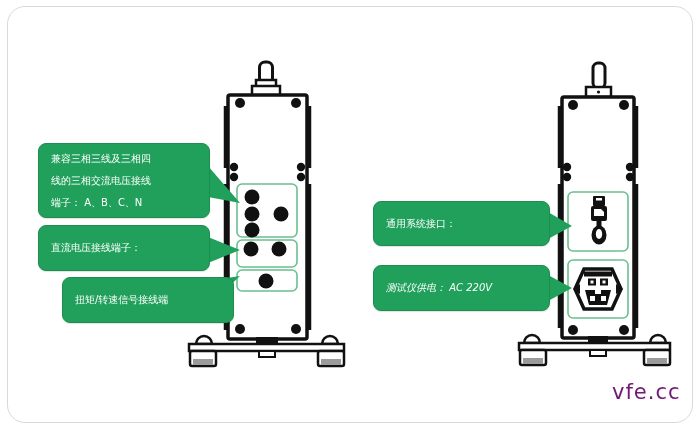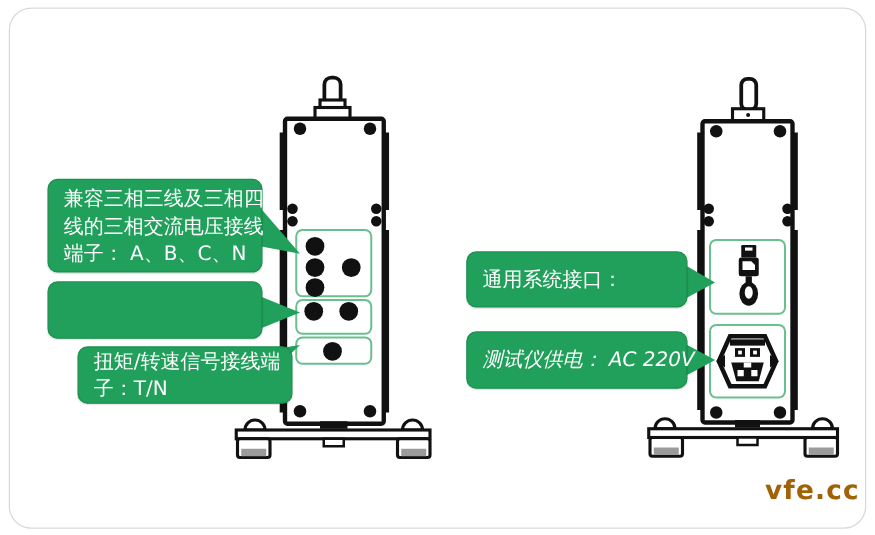--- a/index.html
+++ b/index.html
@@ -4,30 +4,30 @@
 <style>
   html,body{margin:0;padding:0;background:#ffffff;}
   body{width:700px;height:428px;position:relative;overflow:hidden;
        font-family:"DejaVu Sans", sans-serif;}
   .card{position:absolute;left:7px;top:6px;width:684px;height:415px;
         background:#ffffff;border:1px solid #d9d9d9;border-radius:18px;}
   .art{position:absolute;left:0;top:0;width:700px;height:428px;}
   .callout{position:absolute;background:#20A05B;border:1px solid #1b8f50;
            color:#ffffff;border-radius:8px;display:flex;flex-direction:column;
            justify-content:center;box-sizing:border-box;
-           padding:3px 8px 3px 12px;font-size:16px;line-height:22px;
+           padding:3px 8px 3px 12px;font-size:10px;line-height:22px;
            box-shadow:0 1px 1px rgba(0,0,0,0.12);}
   .callout .line{display:block;white-space:pre;}
   .co1{left:38px;top:143px;width:172px;height:75px;}
   .co2{left:38px;top:225px;width:172px;height:46px;}
   .co3{left:38px;top:277px;width:172px;height:46px;margin-left:24px;}
   .co4{left:373px;top:201px;width:177px;height:45px;}
   .co5{left:373px;top:265px;width:177px;height:46px;font-style:italic;}
   .watermark{position:absolute;left:612px;top:380px;font-size:21px;
-             font-weight:bold;color:#a16207;letter-spacing:1px;
+             font-weight:normal;color:#701a75;letter-spacing:1px;
              text-shadow:1px 1px 0 #f7f7f7;}
 </style>
 </head>
 <body>
 
 <div class="card"></div>
 
 <svg class="art" viewBox="0 0 700 428" xmlns="http://www.w3.org/2000/svg">
 
   <g>
@@ -167,25 +167,25 @@
   </g>
 </svg>
 
 <div class="callout co1">
   <span class="line">兼容三相三线及三相四</span>
   <span class="line">线的三相交流电压接线</span>
   <span class="line">端子： A、B、C、N</span>
 </div>
 
 <div class="callout co2">
+  <span class="line">直流电压接线端子：</span>
 </div>
 
 <div class="callout co3">
   <span class="line">扭矩/转速信号接线端</span>
-  <span class="line">子：T/N</span>
 </div>
 
 <div class="callout co4">
   <span class="line">通用系统接口：</span>
 </div>
 
 <div class="callout co5">
   <span class="line">测试仪供电： AC 220V</span>
 </div>
 

